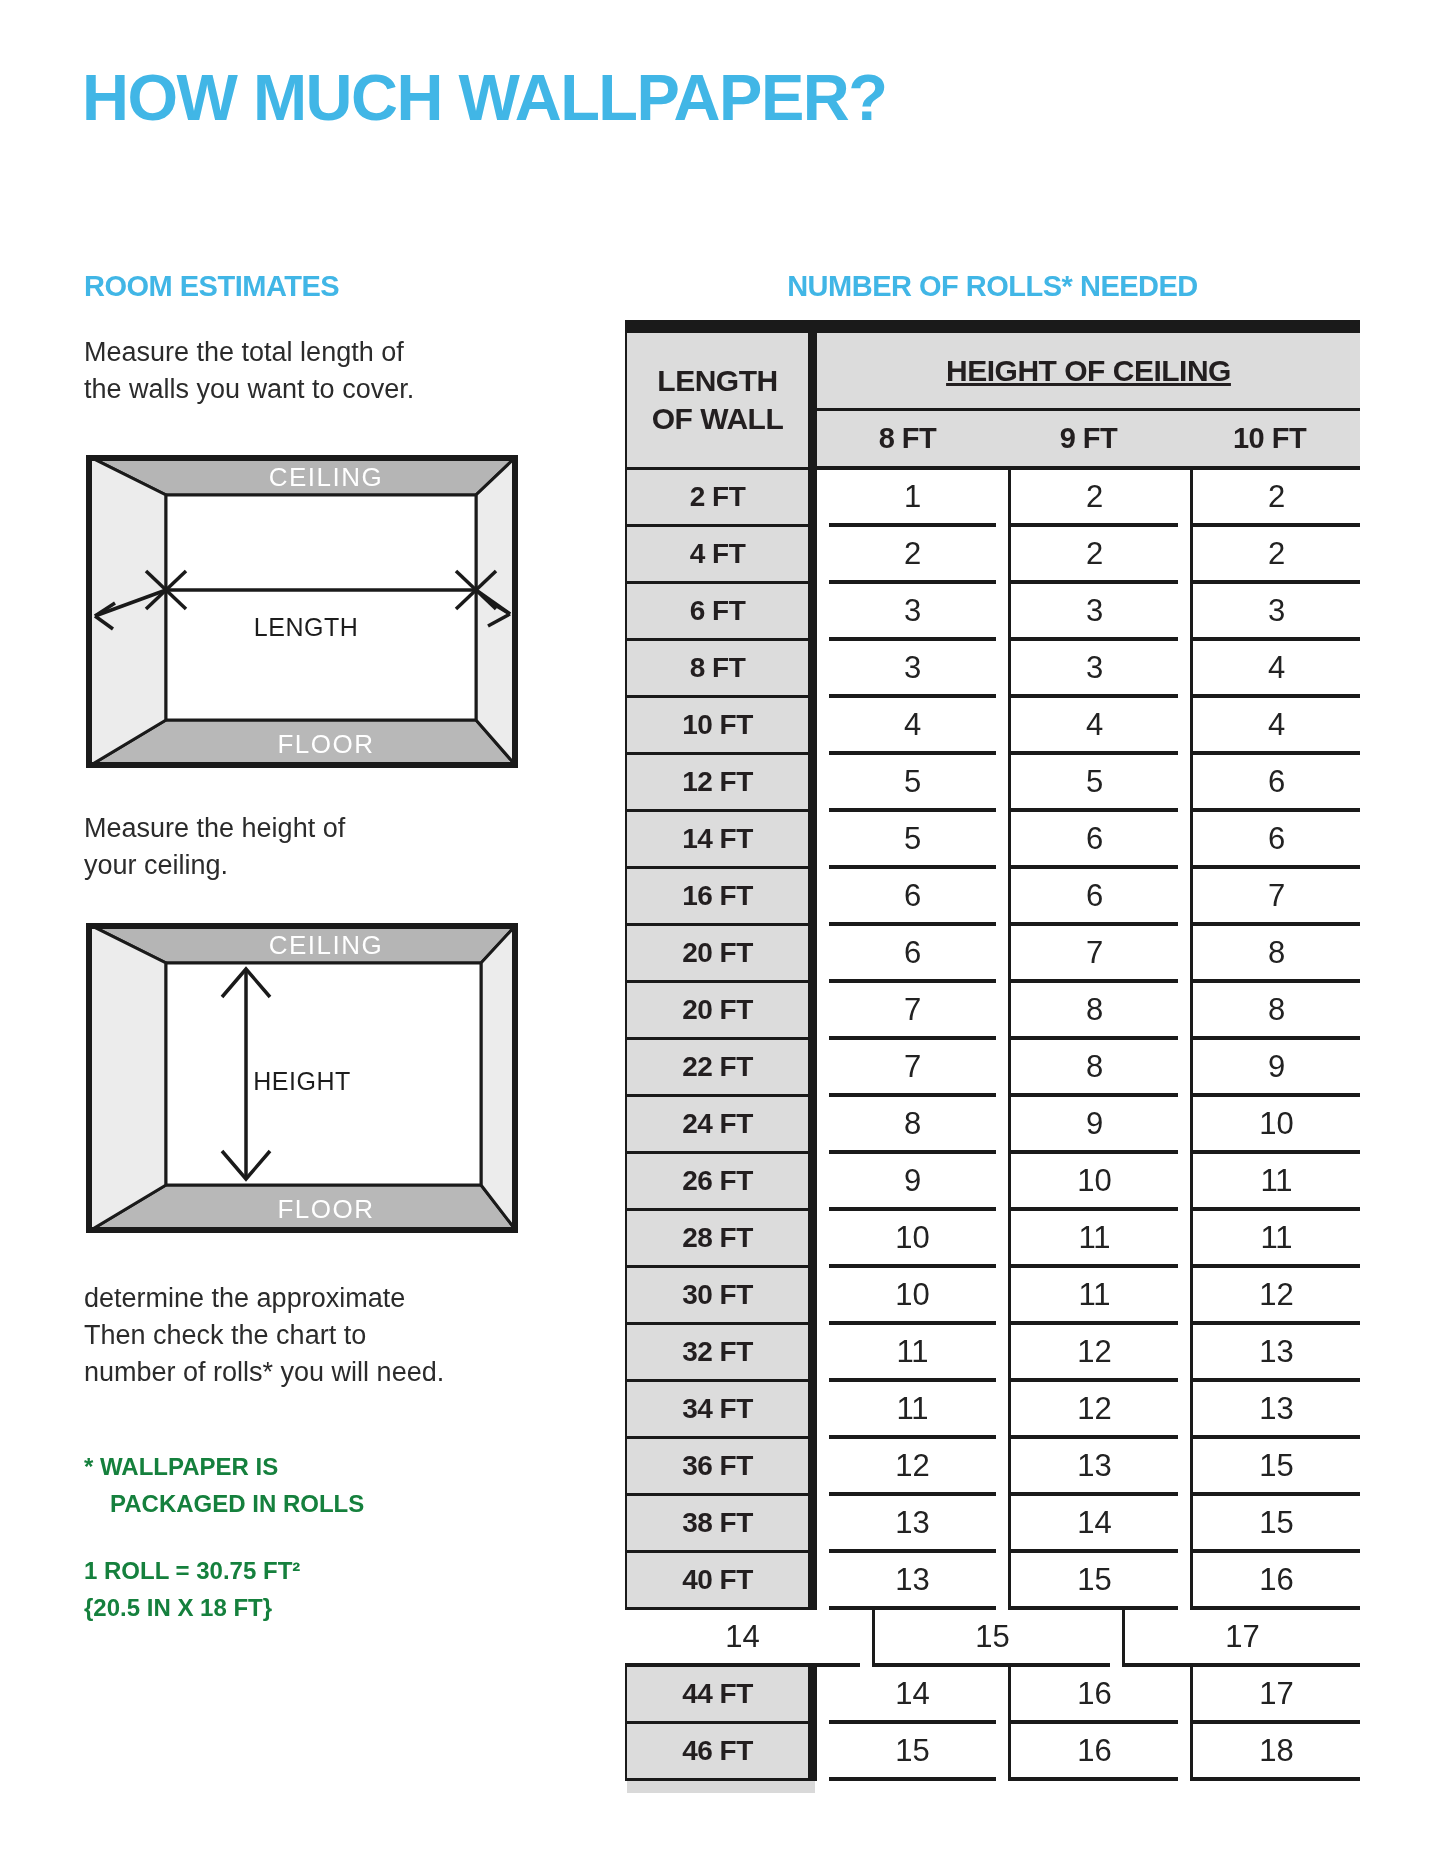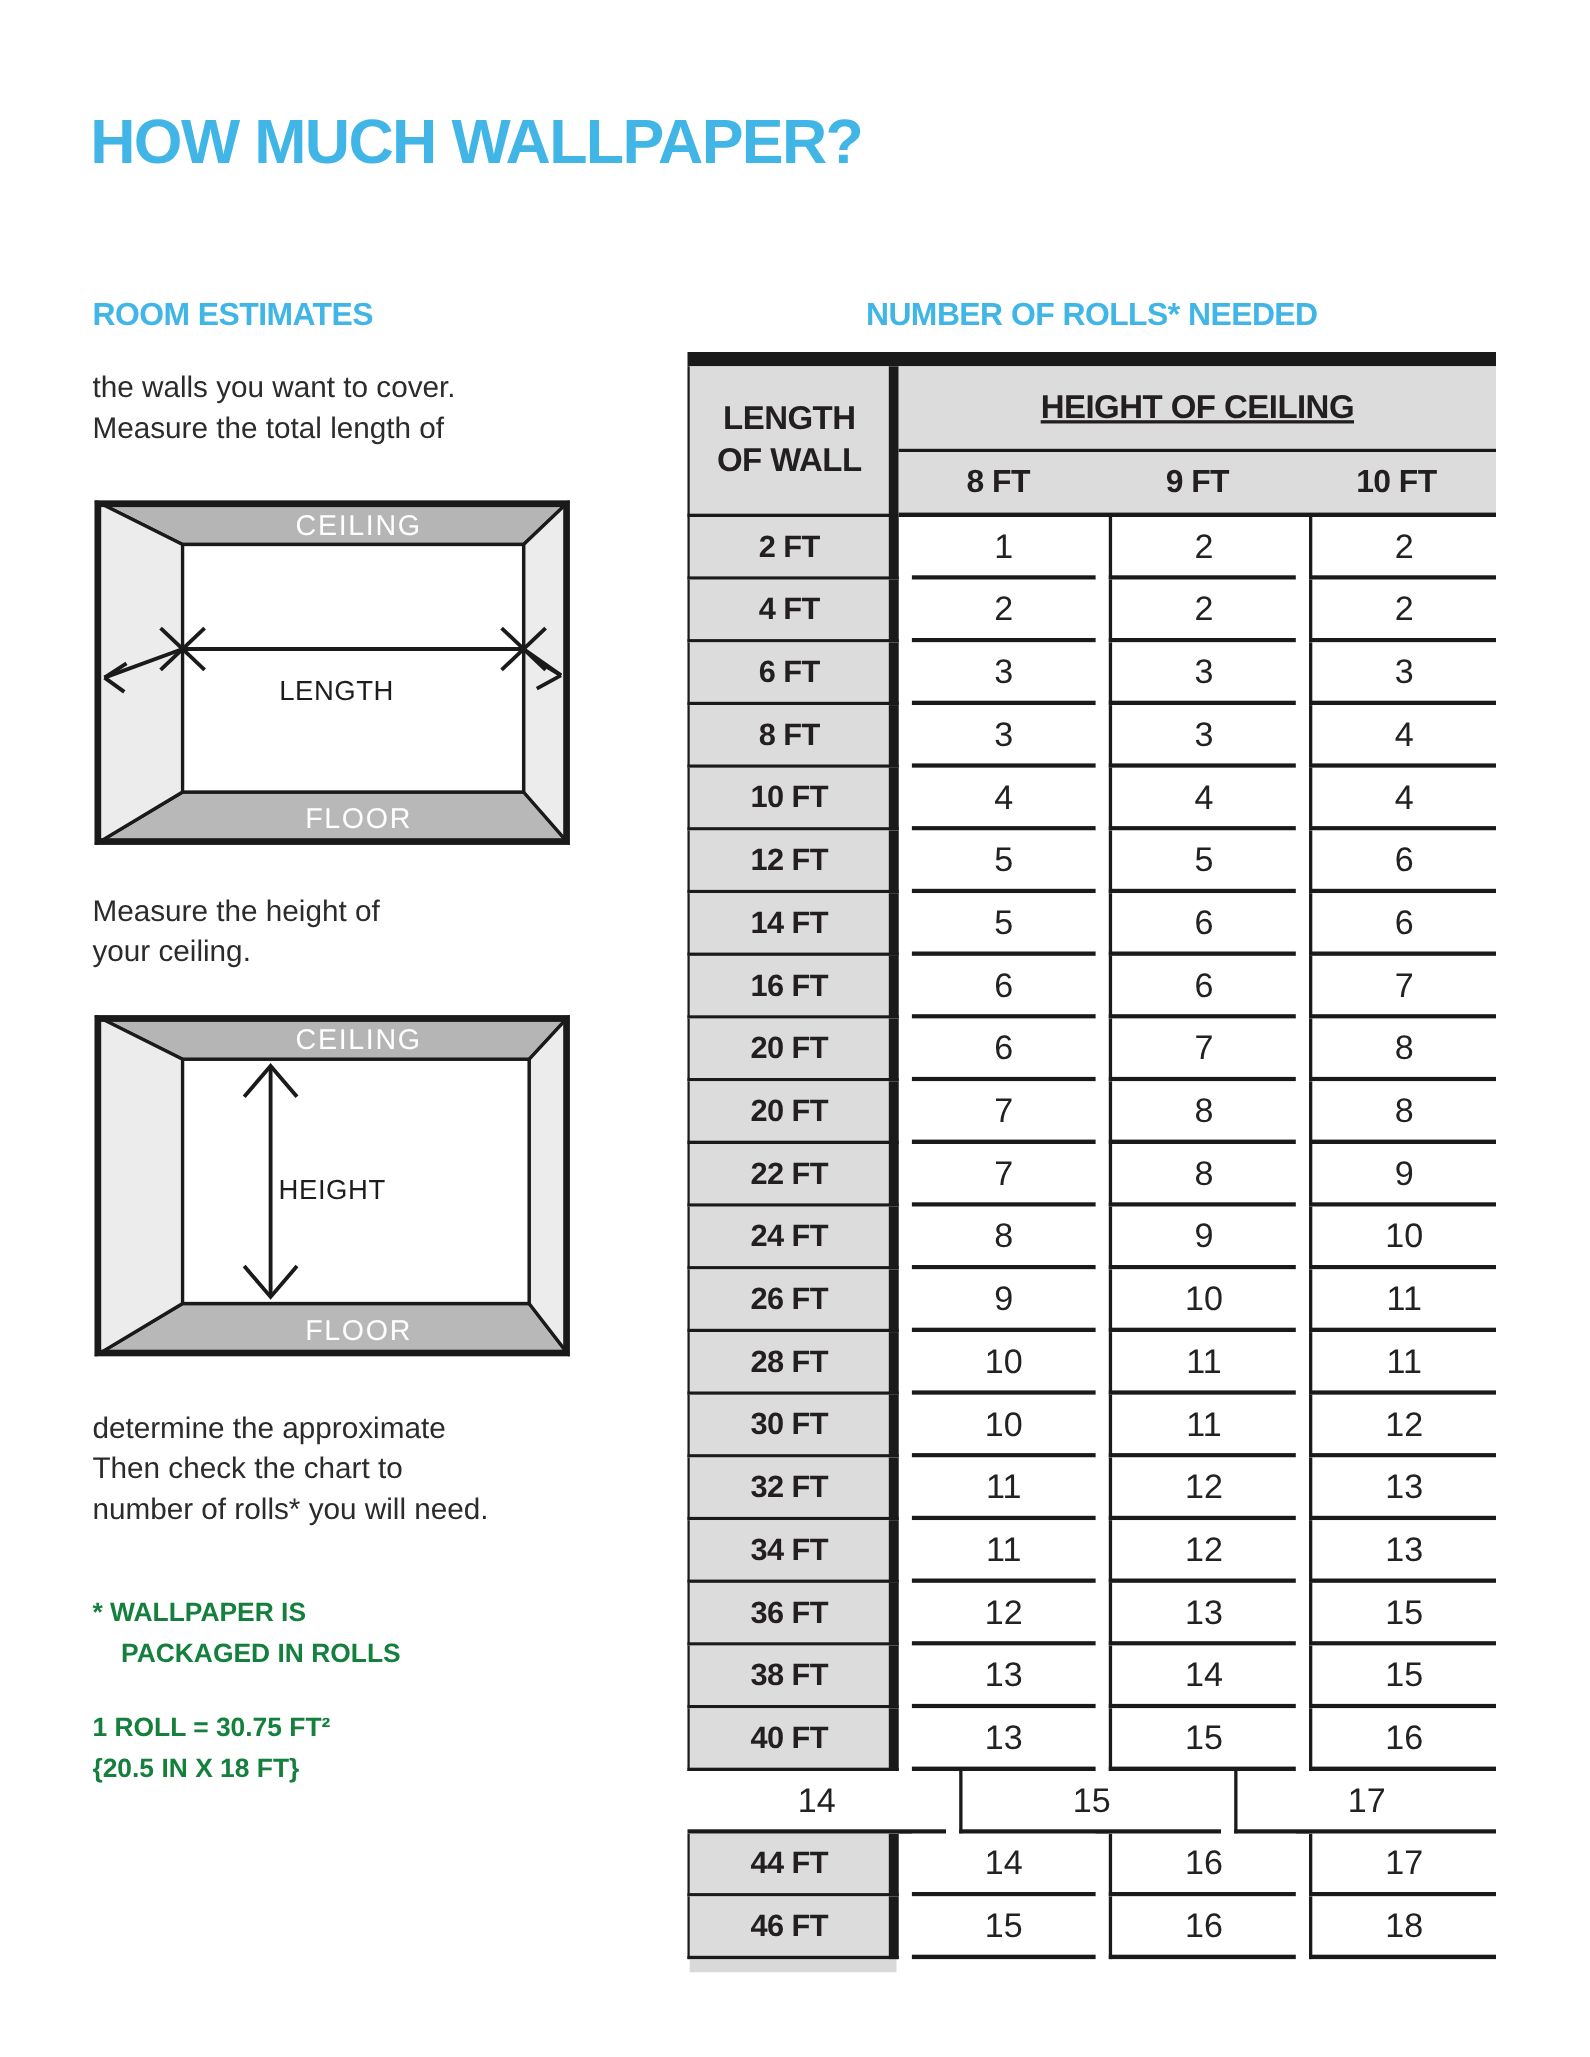--- a/index.html
+++ b/index.html
@@ -9,22 +9,22 @@
     --cellgray:#dcdcdc;
     --wallgray:#ececec;
     --slabgray:#b5b5b5;
   }
   *{ box-sizing:border-box; margin:0; padding:0; }
   body{ background:#ffffff; font-family:"Liberation Sans", sans-serif; }
   .page{ position:relative; width:1445px; height:1870px; background:#ffffff; color:var(--ink); overflow:hidden; }
 
   .page-title{
     position:absolute; left:82px; top:60px;
-    font-size:57px; font-weight:bold; letter-spacing:-1.5px;
-    color:var(--accent); white-space:nowrap;margin-top:36px;
+    font-size:65px; font-weight:bold; letter-spacing:-1.5px;
+    color:var(--accent); white-space:nowrap;
   }
   .section-head{
     position:absolute; top:270px; font-size:29px; font-weight:bold;
     color:var(--accent); letter-spacing:-0.5px; white-space:nowrap;
   }
   #room-estimates-head{ left:84px; }
   #rolls-needed-head{ left:625px; width:735px; text-align:center; }
 
   .para{ position:absolute; left:84px; font-size:27px; line-height:37px; color:#2b2b2b; }
   .para div{ white-space:nowrap; }
@@ -79,22 +79,22 @@
 <body>
 
 <div class="page">
 
   <div class="page-title">HOW MUCH WALLPAPER?</div>
 
   <div class="section-head" id="room-estimates-head">ROOM ESTIMATES</div>
   <div class="section-head" id="rolls-needed-head">NUMBER OF ROLLS* NEEDED</div>
 
   <div class="para" style="top:334px;">
+    <div>Measure the total length of</div>
     <div>the walls you want to cover.</div>
-    <div>Measure the total length of</div>
   </div>
 
   <div class="diagram" style="top:455px;">
     <svg width="432" height="313" viewBox="0 0 432 313">
       <polygon points="0,0 432,0 390,40 80,40" fill="#b5b5b5" stroke="#1a1a1a" stroke-width="3"></polygon>
       <polygon points="0,313 80,265 390,265 432,313" fill="#b8b8b8" stroke="#1a1a1a" stroke-width="3"></polygon>
       <polygon points="0,0 80,40 80,265 0,313" fill="#ececec" stroke="#1a1a1a" stroke-width="3"></polygon>
       <polygon points="432,0 390,40 390,265 432,313" fill="#ececec" stroke="#1a1a1a" stroke-width="3"></polygon>
       <rect x="80" y="40" width="310" height="225" fill="#ffffff" stroke="#1a1a1a" stroke-width="3"></rect>
       <rect x="3" y="3" width="426" height="307" fill="none" stroke="#1a1a1a" stroke-width="6"></rect>

